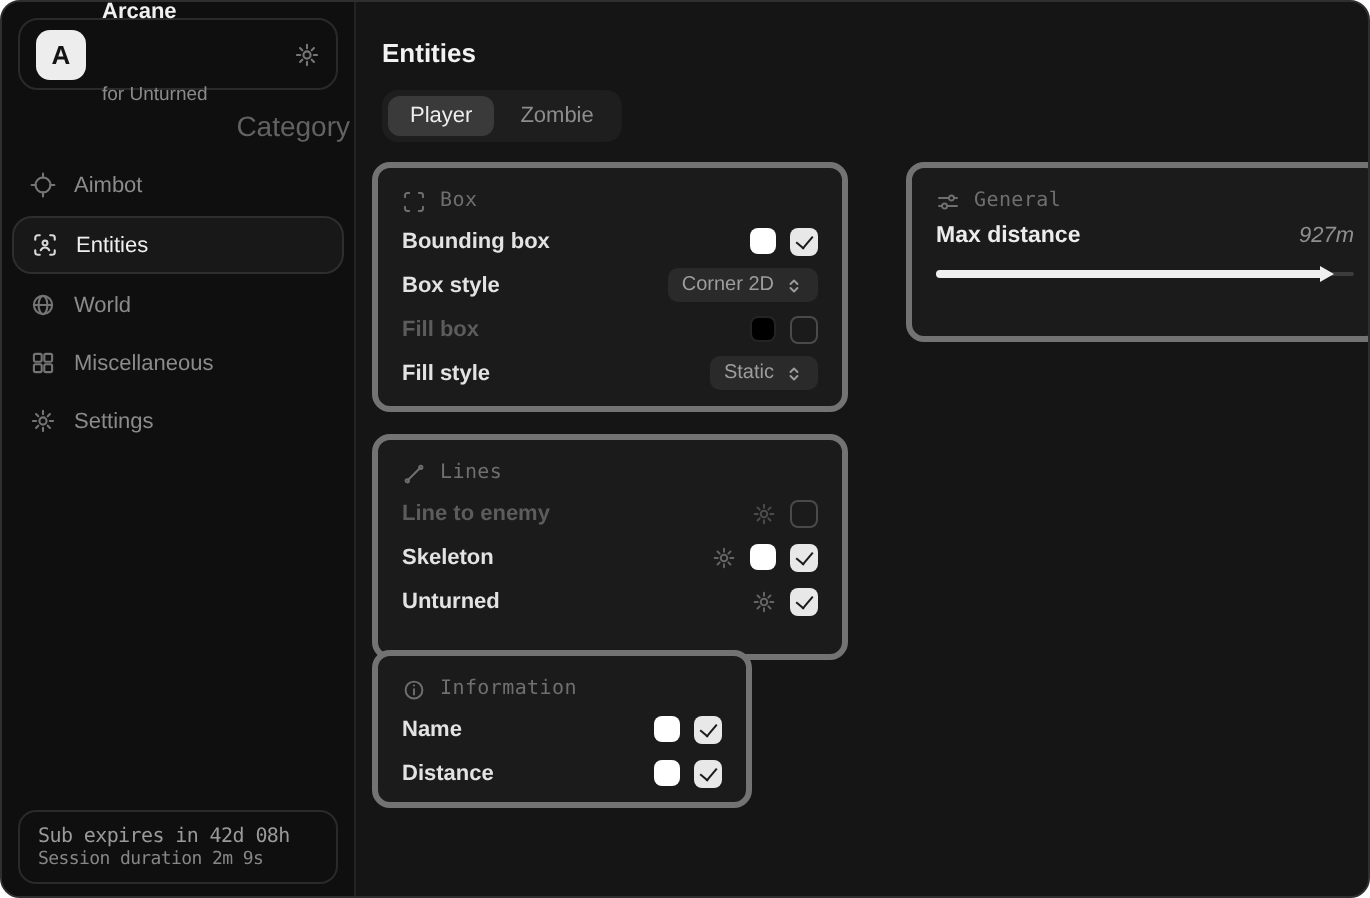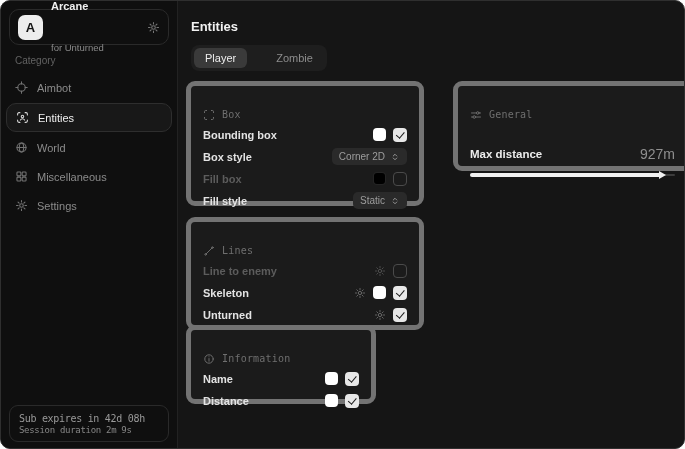--- a/index.html
+++ b/index.html
@@ -9,62 +9,62 @@
   .sidebar{position:absolute;left:0;top:0;bottom:0;width:176px;background:#0f0f0f;border-right:1px solid #222;}
   .brand-card{position:absolute;left:8px;top:8px;width:160px;height:36px;border:1px solid #2a2a2a;
               border-radius:10px;display:flex;align-items:center;gap:8px;padding:0 8px;box-sizing:border-box;cursor:pointer;}
   .logo{width:25px;height:25px;background:#ededed;border-radius:7px;color:#141414;font-weight:bold;
         font-size:13px;display:flex;align-items:center;justify-content:center;flex:0 0 auto;}
   .brand-text{display:flex;flex-direction:column;line-height:1.25;gap:28px;}
   .brand-name{font-size:11px;font-weight:bold;color:#f0f0f0;}
   .brand-sub{font-size:9.5px;color:#8a8a8a;}
   .brand-gear{margin-left:auto;color:#767676;display:flex;cursor:pointer;}
   .nav{position:absolute;top:52px;left:0;right:0;}
-  .category-label{padding:2px 14px 7px;font-size:10px;color:#626262;}
+  .category-label{padding:2px 2px 7px;font-size:14px;color:#626262;text-align:right;}
   .nav-item{height:29px;display:flex;align-items:center;gap:9px;padding:0 14px;color:#8b8b8b;
             font-size:11px;cursor:pointer;}
   .nav-item .icon{display:flex;color:#747474;}
   .nav-item.selected{margin:1px 5px;height:27px;padding:0 9px;border:1px solid #2e2e2e;border-radius:10px;
                      background:#181818;color:#efefef;}
   .nav-item.selected .icon{color:#d8d8d8;}
   .footer-card{position:absolute;left:8px;right:8px;bottom:6px;height:37px;border:1px solid #2a2a2a;
                border-radius:9px;padding:4px 9px;box-sizing:border-box;
                font-family:"DejaVu Sans Mono",monospace;display:flex;flex-direction:column;justify-content:center;gap:1px;}
   .footer-line1{font-size:10px;color:#9a9a9a;letter-spacing:-0.3px;white-space:nowrap;}
   .footer-line2{font-size:9px;color:#878787;letter-spacing:-0.3px;white-space:nowrap;}
   
   .page-title{position:absolute;left:190px;top:18px;font-size:13px;font-weight:bold;color:#f2f2f2;}
-  .tabs{position:absolute;left:190px;top:44px;background:#1e1e1e;border-radius:8px;padding:3px;display:flex;gap:18px;}
+  .tabs{position:absolute;left:190px;top:44px;background:#1e1e1e;border-radius:8px;padding:3px;display:flex;gap:2px;}
   .tab{font-size:11px;padding:4px 11px;border-radius:6px;color:#8d8d8d;cursor:pointer;}
   .tab.selected{background:#3a3a3a;color:#ededed;}
-  .panel{position:absolute;background:#1b1b1b;border:5px solid #737373;border-radius:9px;
-         box-sizing:border-box;padding:20px 12px;}
+  .panel{position:absolute;background:#1b1b1b;border:3px solid #737373;border-radius:9px;
+         box-sizing:border-box;padding:8px 12px;}
   #panel-box{left:185px;top:80px;width:238px;height:125px;}
   #panel-lines{left:185px;top:216px;width:238px;height:113px;}
   #panel-info{left:185px;top:324px;width:190px;height:79px;}
   #panel-general{left:452px;top:80px;width:239px;height:90px;}
   .panel-header{display:flex;align-items:center;gap:7px;color:#6f6f6f;height:17px;
                 font-family:"DejaVu Sans Mono",monospace;font-size:10px;letter-spacing:0.2px;}
   .row{display:flex;align-items:center;justify-content:space-between;height:21px;margin-top:1px;}
   .row-label{font-size:11px;font-weight:600;color:#e3e3e3;}
   .row.dim .row-label{color:#5c5c5c;}
   .controls{display:flex;align-items:center;gap:7px;}
   .swatch{width:13px;height:13px;border-radius:4px;border:1px solid rgba(255,255,255,0.14);box-sizing:border-box;cursor:pointer;}
   .checkbox{width:14px;height:14px;border-radius:4px;position:relative;box-sizing:border-box;cursor:pointer;}
   .checkbox.checked{background:#e8e8e8;}
   .checkbox.checked::after{content:"";position:absolute;left:4.5px;top:2.5px;width:3.5px;height:6.5px;
                            border:solid #1a1a1a;border-width:0 1.6px 1.6px 0;transform:rotate(40deg);}
   .checkbox.unchecked{border:1px solid #4a4a4a;background:transparent;}
   .dropdown{display:flex;align-items:center;gap:5px;background:#2a2a2a;border-radius:5px;
             padding:3px 7px;font-size:10px;color:#9d9d9d;cursor:pointer;}
   .gear-btn{color:#666;display:flex;cursor:pointer;}
   .row.dim .gear-btn{color:#4d4d4d;}
-  .general-row{display:flex;align-items:center;justify-content:space-between;margin-top:23px;}
+  .general-row{display:flex;align-items:center;justify-content:space-between;margin-top:3px;}
   .general-label{font-size:11.5px;font-weight:600;color:#ececec;}
-  .general-value{font-size:14px;color:#8f8f8f;}
+  .general-value{font-size:11px;color:#8f8f8f;font-style:italic;}
   .slider{margin-top:8px;position:relative;height:9px;cursor:pointer;}
   .slider-track{position:absolute;top:3.5px;left:0;right:0;height:2.5px;background:#3c3c3c;border-radius:2px;}
   .slider-fill{position:absolute;top:3px;left:0;height:3.5px;background:#f0f0f0;border-radius:2px;}
   .slider-thumb{position:absolute;top:0.5px;width:0;height:0;border-top:4.5px solid transparent;
                 border-bottom:4.5px solid transparent;border-left:7px solid #f0f0f0;}
   svg{display:block;}
 </style>
 </head>
 <body>
 

